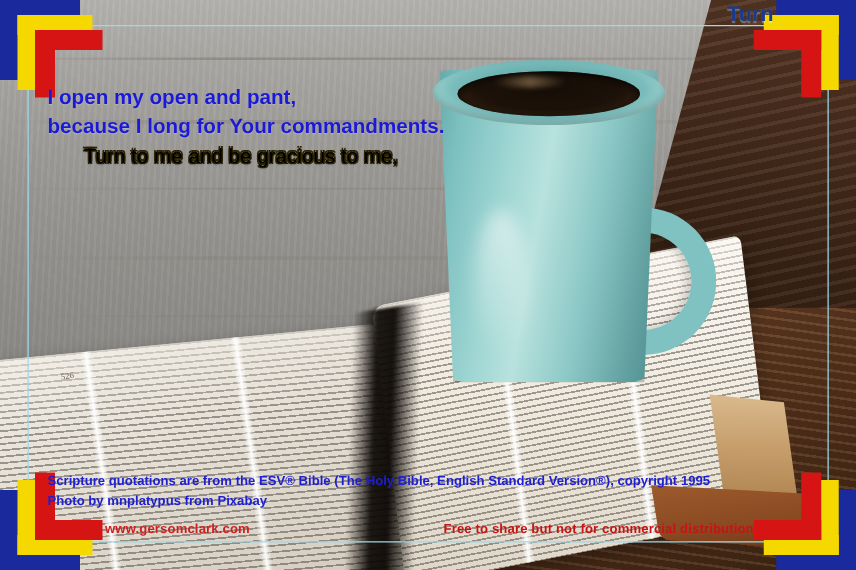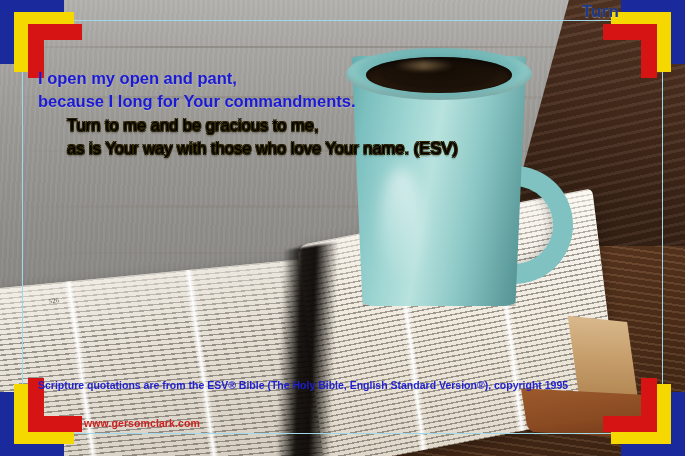--- a/index.html
+++ b/index.html
@@ -358,24 +358,25 @@
   <div class="book-label">Turn</div>
 
 
   <div class="verse">
     <div>I open my open and pant,</div>
     <div>because I long for Your commandments.</div>
   </div>
 
   <div class="verse-gold">
     <div>Turn to me and be gracious to me,</div>
-    <div>as is Your way with those who love Your name. (ESV)</div>
   </div>
 
   <div class="credits">
     <div>Scripture quotations are from the ESV® Bible (The Holy Bible, English Standard Version®), copyright 1995</div>
+    <div>Photo by mnplatypus from Pixabay</div>
   </div>
 
   <div class="footer">
     <span class="site">www.gersomclark.com</span>
+    <span>Free to share but not for commercial distribution</span>
   </div>
 
 </div>
 
 </body></html>

